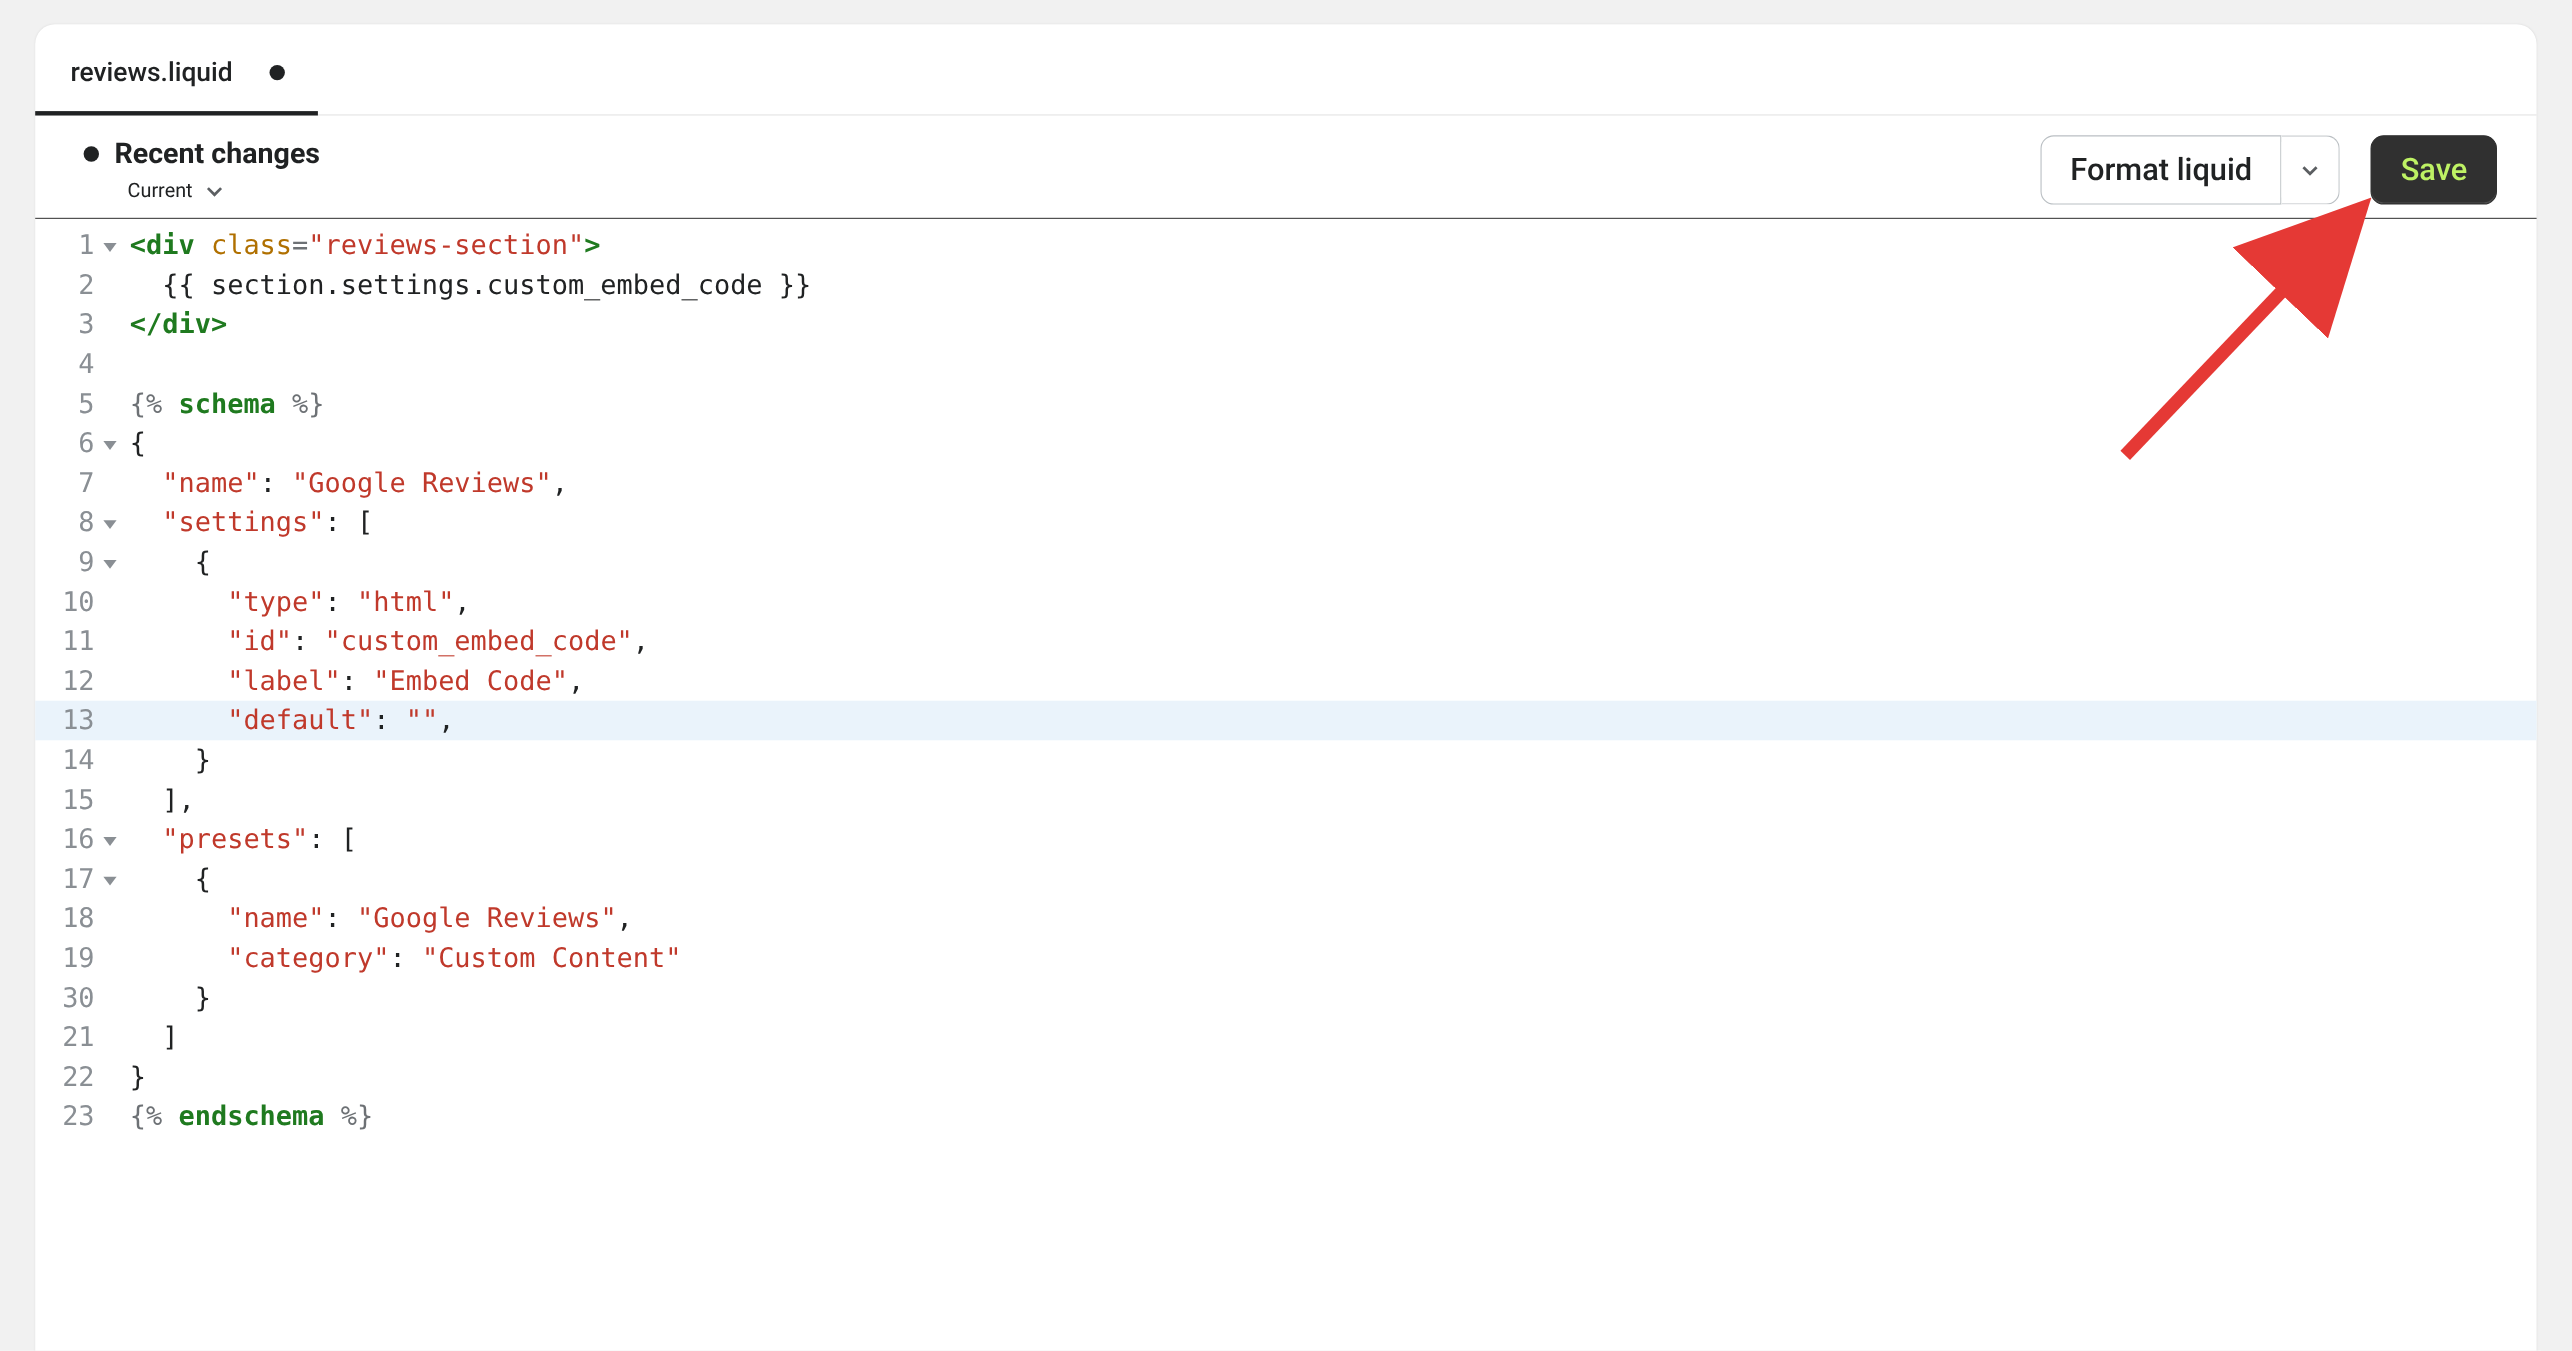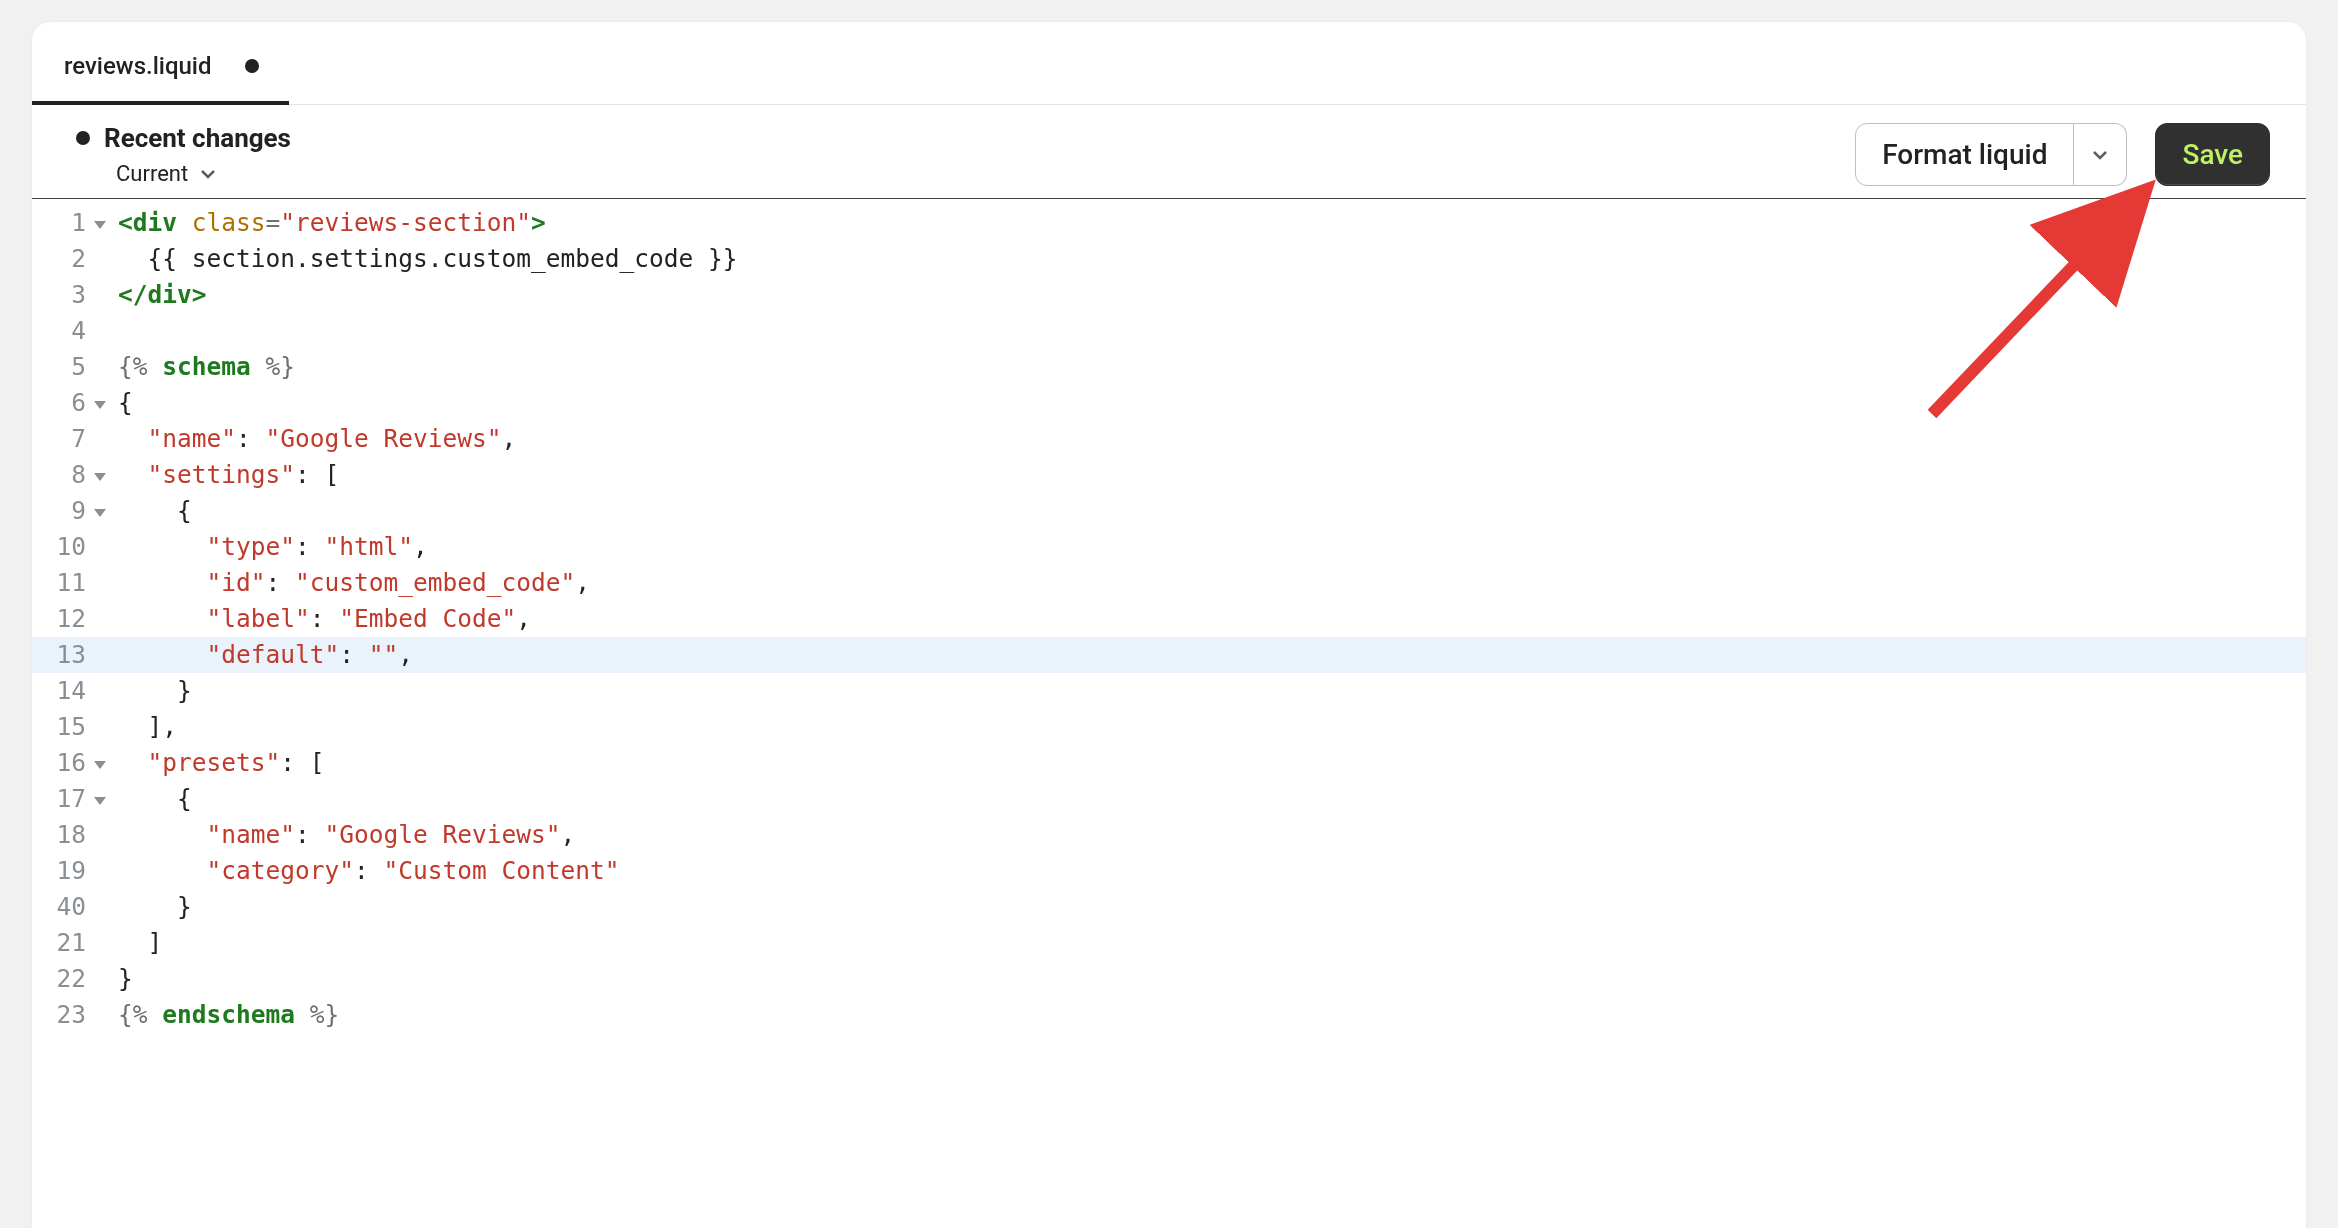--- a/index.html
+++ b/index.html
@@ -76,21 +76,21 @@
   }
   .recent-title {
     font-size: 26px;
     font-weight: 700;
     color: #202223;
   }
   .current-select {
     display: inline-flex;
     align-items: center;
     gap: 12px;
-    font-size: 22px;
+    font-size: 18px;
     color: #202223;
     padding-left: 40px;
     cursor: pointer;
   }
   .chev {
     width: 16px;
     height: 10px;
   }
   .chev polyline {
     fill: none;
@@ -242,21 +242,21 @@
         <div class="gline">10</div>
         <div class="gline">11</div>
         <div class="gline">12</div>
         <div class="gline">13</div>
         <div class="gline">14</div>
         <div class="gline">15</div>
         <div class="gline fold-mark">16</div>
         <div class="gline fold-mark">17</div>
         <div class="gline">18</div>
         <div class="gline">19</div>
-        <div class="gline">40</div>
+        <div class="gline">30</div>
         <div class="gline">21</div>
         <div class="gline">22</div>
         <div class="gline">23</div>
       </div>
     <div class="code" id="code"><span class="cline"><span class="tok-tag">&lt;div </span><span class="tok-attr">class</span><span class="tok-punct">=</span><span class="tok-str">"reviews-section"</span><span class="tok-tag">&gt;</span></span><span class="cline"><span>  {{ section.settings.custom_embed_code }}</span></span><span class="cline"><span class="tok-tag">&lt;/div&gt;</span></span><span class="cline">&nbsp;</span><span class="cline"><span class="tok-punct">{% </span><span class="tok-kw">schema</span><span class="tok-punct"> %}</span></span><span class="cline"><span>{</span></span><span class="cline"><span>  </span><span class="tok-key">"name"</span><span>: </span><span class="tok-str">"Google Reviews"</span><span>,</span></span><span class="cline"><span>  </span><span class="tok-key">"settings"</span><span>: [</span></span><span class="cline"><span>    {</span></span><span class="cline"><span>      </span><span class="tok-key">"type"</span><span>: </span><span class="tok-str">"html"</span><span>,</span></span><span class="cline"><span>      </span><span class="tok-key">"id"</span><span>: </span><span class="tok-str">"custom_embed_code"</span><span>,</span></span><span class="cline"><span>      </span><span class="tok-key">"label"</span><span>: </span><span class="tok-str">"Embed Code"</span><span>,</span></span><span class="cline hl"><span>      </span><span class="tok-key">"default"</span><span>: </span><span class="tok-str">""</span><span>,</span></span><span class="cline"><span>    }</span></span><span class="cline"><span>  ],</span></span><span class="cline"><span>  </span><span class="tok-key">"presets"</span><span>: [</span></span><span class="cline"><span>    {</span></span><span class="cline"><span>      </span><span class="tok-key">"name"</span><span>: </span><span class="tok-str">"Google Reviews"</span><span>,</span></span><span class="cline"><span>      </span><span class="tok-key">"category"</span><span>: </span><span class="tok-str">"Custom Content"</span></span><span class="cline"><span>    }</span></span><span class="cline"><span>  ]</span></span><span class="cline"><span>}</span></span><span class="cline"><span class="tok-punct">{% </span><span class="tok-kw">endschema</span><span class="tok-punct"> %}</span></span></div>
   </div>
 
   <svg class="annot-arrow" viewBox="0 0 260 260">
     <defs>
       <marker id="ah" viewBox="0 0 12 12" refX="10" refY="6" markerWidth="10" markerHeight="10" orient="auto">

